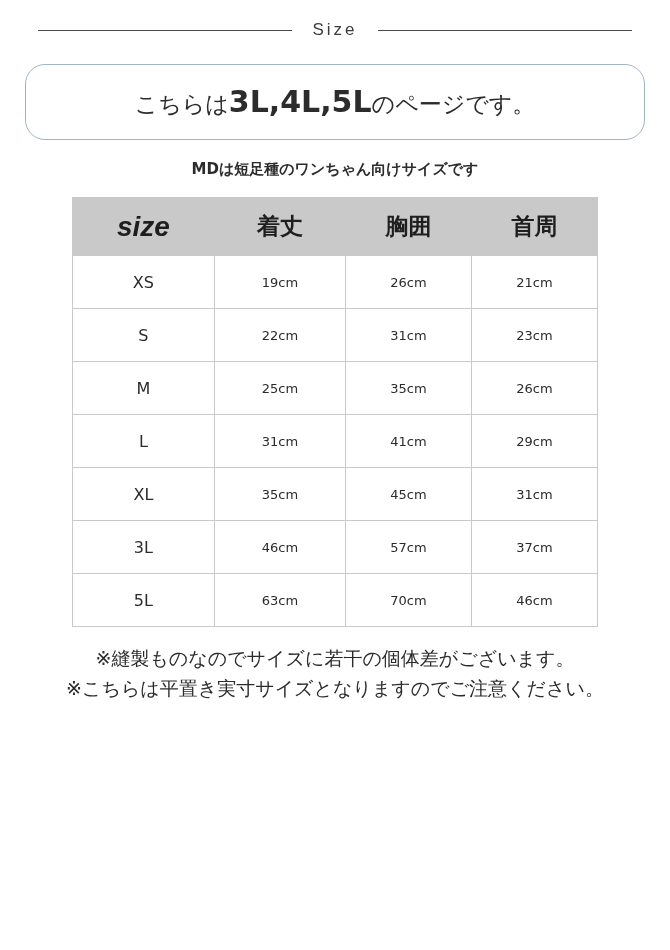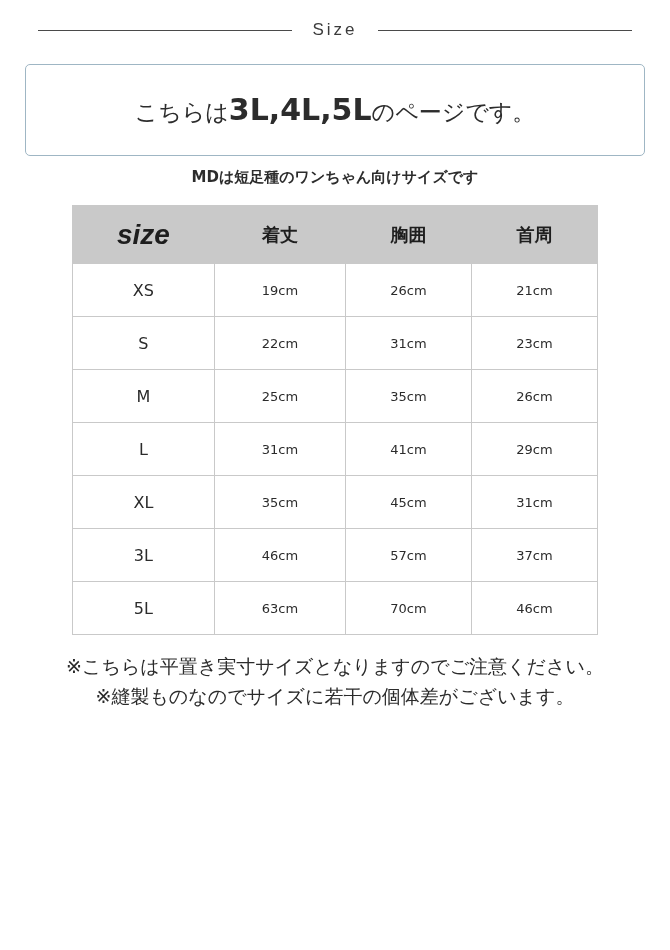--- a/index.html
+++ b/index.html
@@ -34,41 +34,41 @@
     font-size: 17px;
     letter-spacing: 3px;
     color: #3b3b3b;
     white-space: nowrap;
   }
 
   
   .notice-box {
     margin: 24px 25px 0 25px;
     border: 1px solid #9fb6c4;
-    border-radius: 5px;
-    height: 92px;
+    border-radius: 20px;
+    height: 76px;
     display: flex;
     align-items: center;
     justify-content: center;
   }
   .notice-text {
     font-size: 23px;
     color: #2c2c2c;
     letter-spacing: 0px;
     white-space: nowrap;
     font-family: "DejaVu Sans", sans-serif;
   }
   .notice-text .em {
     font-size: 30px;
     font-weight: bold;
   }
 
   .subnote {
     text-align: center;
-    margin-top: 12px;
+    margin-top: 20px;
     font-size: 15px;
     font-weight: bold;
     color: #2c2c2c;
     font-family: "DejaVu Sans", sans-serif;
   }
 
   
   .table-wrap {
     margin: 18px 72px 0 72px;
   }
@@ -81,21 +81,21 @@
   table.size-table td {
     border: 1px solid #c9c9c9;
     text-align: center;
     font-weight: normal;
     color: #2b2b2b;
     font-family: "DejaVu Sans", sans-serif;
   }
   table.size-table thead th {
     background: #c9c9c9;
     height: 58px;
-    font-size: 18px;
+    font-size: 23px;
     font-weight: bold;
     color: #1e1e1e;
     border-color: #c9c9c9;
   }
   table.size-table thead th.size-head {
     font-size: 28px;
     font-style: italic;
     font-weight: bold;
     font-family: "Liberation Sans", sans-serif;
   }
@@ -198,15 +198,15 @@
         <td class="label-col">5L</td>
         <td>63cm</td>
         <td>70cm</td>
         <td>46cm</td>
       </tr>
     </tbody>
   </table>
 </div>
 
 <div class="footnotes">
+  <div class="footnote">※縫製ものなのでサイズに若干の個体差がございます。</div>
   <div class="footnote">※こちらは平置き実寸サイズとなりますのでご注意ください。</div>
-  <div class="footnote">※縫製ものなのでサイズに若干の個体差がございます。</div>
 </div>
 
 </body></html>

